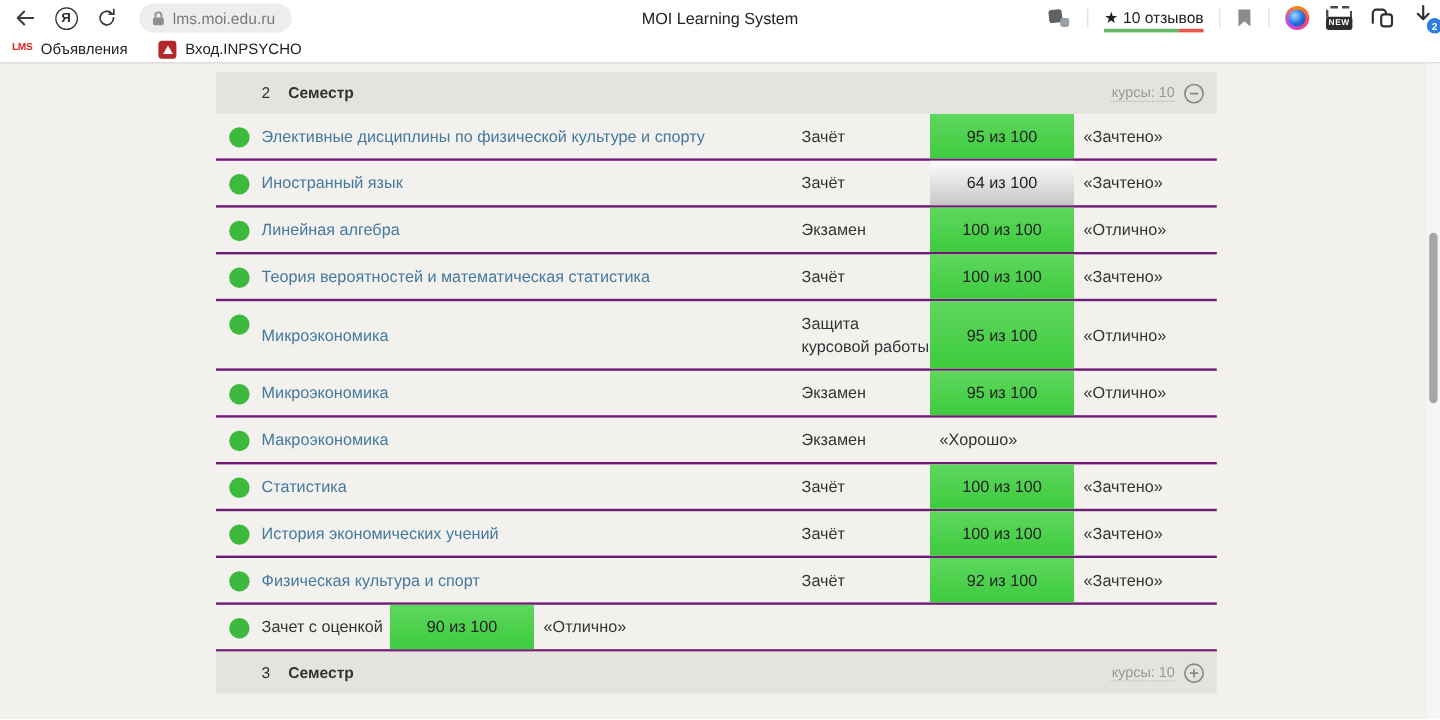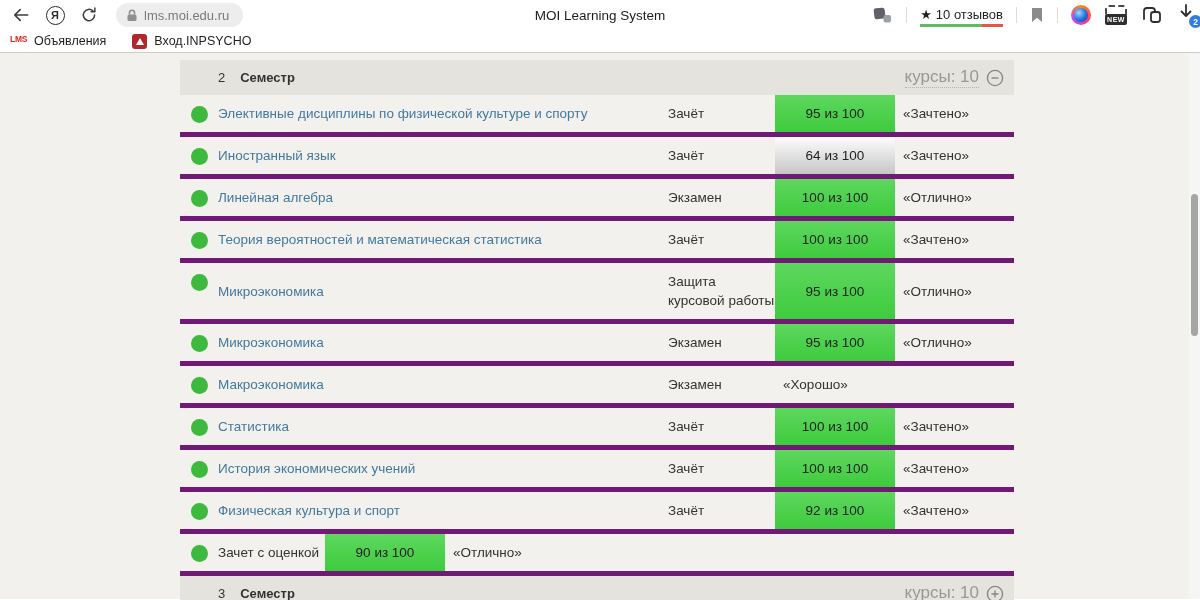--- a/index.html
+++ b/index.html
@@ -58,25 +58,25 @@
 
   
   .page { position:relative; height:546px; background:#f2f1ed; }
   .gradebook { position:absolute; left:180px; top:7px; width:834px; }
 
   .section-bar { height:35px; background:#e5e3de; display:flex; align-items:center;
     padding:0 10px 0 38px; }
   .sec-num { font-size:13px; color:#333; margin-right:15px; }
   .sec-label { font-size:13px; color:#333;font-weight:bold; }
   .sec-right { margin-left:auto; display:flex; align-items:center; gap:7px; }
-  .courses-link { font-size:17px; color:#9a9892; border-bottom:1px dotted #b5b3ad;
+  .courses-link { font-size:12px; color:#9a9892; border-bottom:1px dotted #b5b3ad;
     cursor:pointer; text-decoration:none; }
   .toggle-icon { cursor:pointer; display:flex; }
 
-  .row { display:flex; align-items:center; border-bottom:5px solid #701a75;
+  .row { display:flex; align-items:center; border-bottom:2px solid #701a75;
     padding:9px 0; min-height:38px; }
   .cell-dot { width:38px; padding-left:11px; align-self:flex-start; display:flex;
     align-items:center; min-height:19px; }
   .row .dot { width:17px; height:17px; border-radius:50%; background:#3db93d;
     display:inline-block; margin-top:1px; }
   .row.single .cell-dot { align-self:center; }
   .cell-name { width:450px; padding-right:30px; font-size:13.5px; line-height:19px;
     color:#44799e; text-decoration:none; cursor:pointer; }
   .cell-type { width:107px; font-size:13.5px; line-height:19px; color:#333; }
   .cell-badge { width:120px; align-self:stretch; margin:-9px 0; display:flex;

